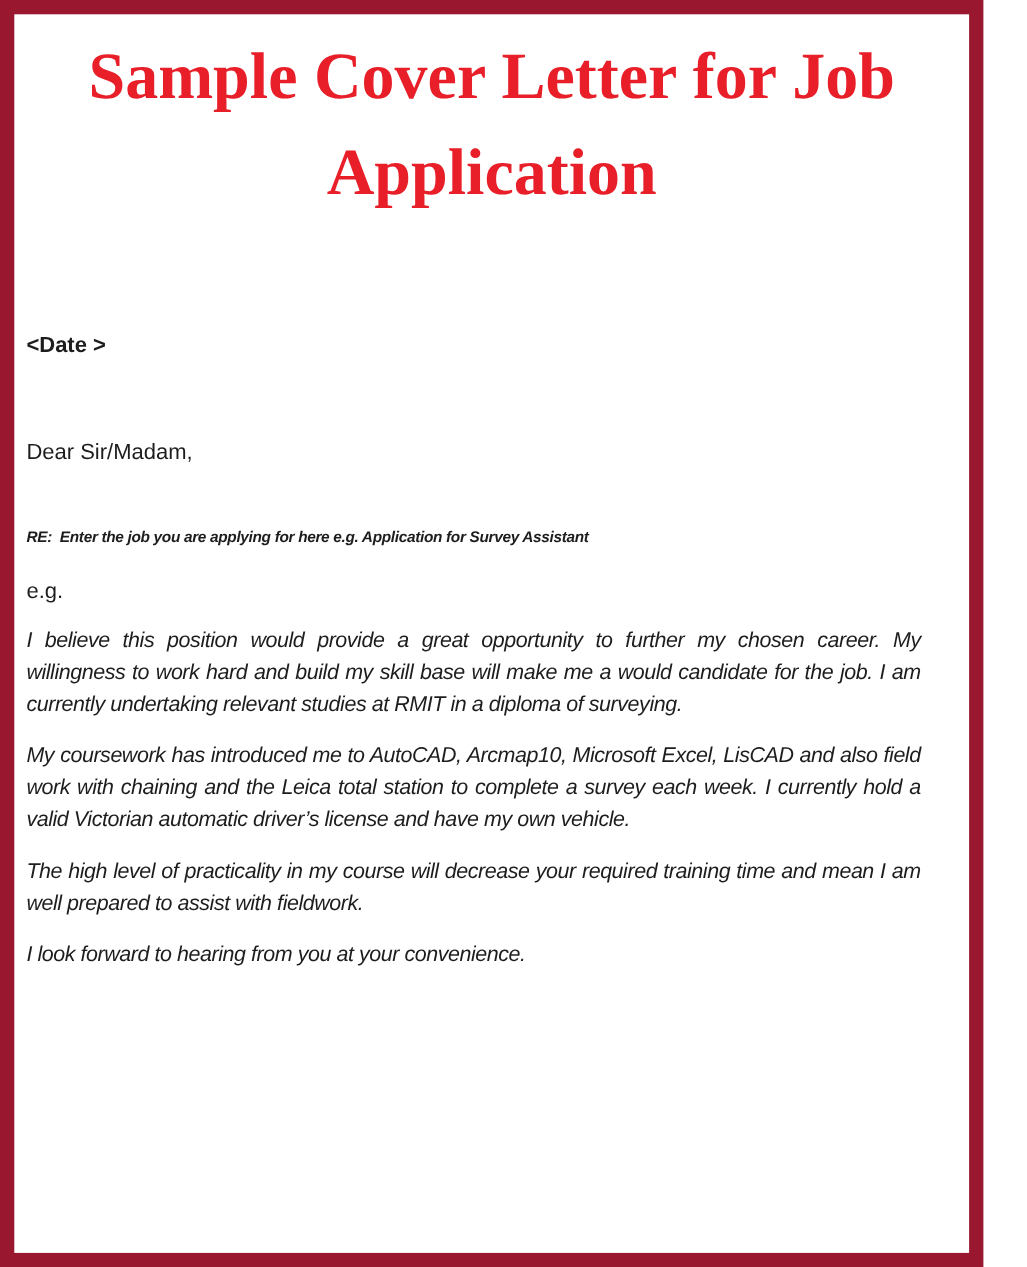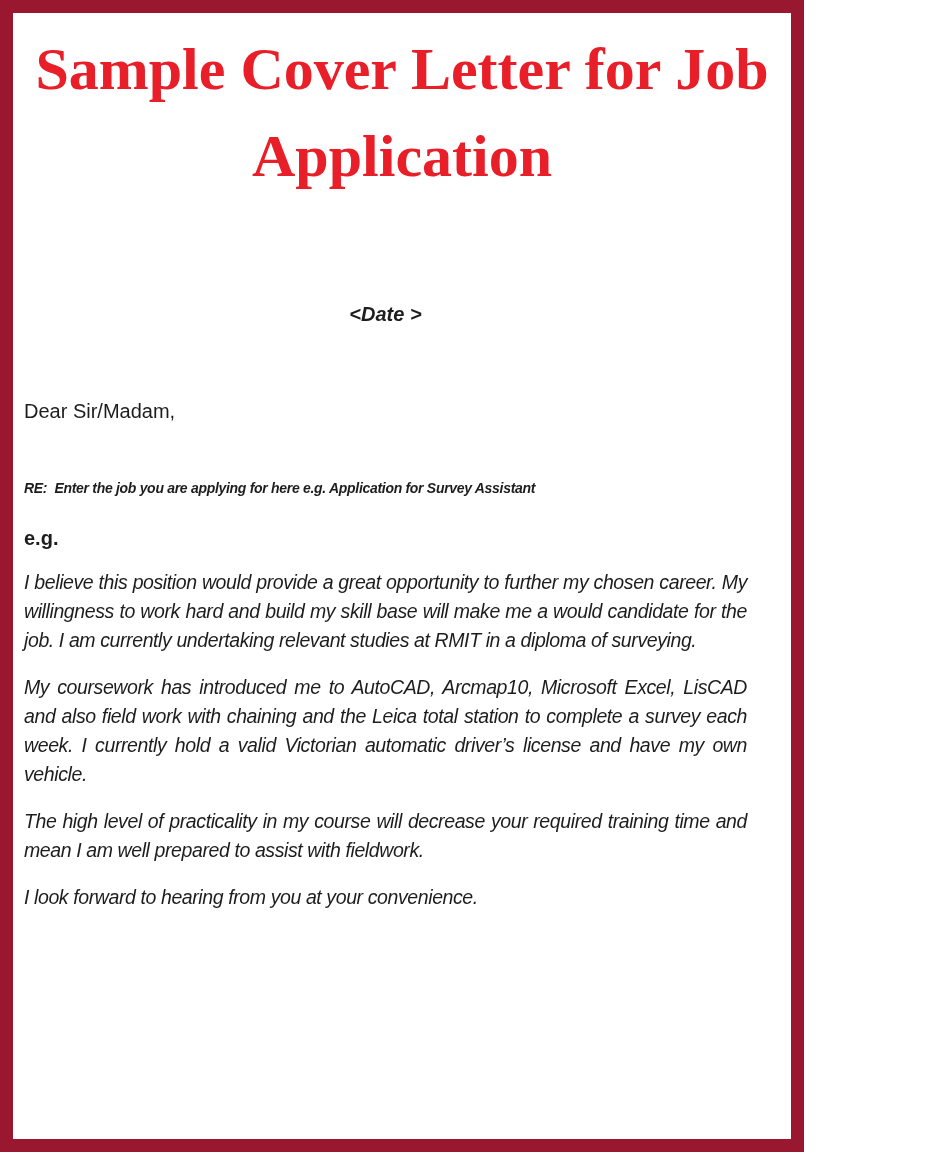--- a/index.html
+++ b/index.html
@@ -4,21 +4,21 @@
 <style>
   :root {
     --border-color: #9A1730;
     --title-color: #E81E28;
     --text-color: #1D1D1D;
     --page-bg: #FFFFFF;
   }
   * { box-sizing: border-box; }
   html, body { margin: 0; padding: 0; background: #ffffff; }
   .page {
-    width: 804px;
+    width: 894px;
     height: 1152px;
     background: var(--page-bg);
     border: 13px solid var(--border-color);
     overflow: hidden;
     font-family: "Liberation Sans", sans-serif;
     color: var(--text-color);
   }
   .title {
     margin: 0;
     padding-top: 13px;
@@ -32,35 +32,33 @@
   .title .title-line { display: block; }
   .content {
     padding: 0 44px 0 11px;
     font-size: 20px;
     line-height: 24px;
   }
   .content p { margin: 0; }
   .date {
     margin-top: 102px !important;
     font-weight: bold;
-    font-style: italic;
-    text-align: center;
   }
   .salutation { margin-top: 73px !important; }
   .re-line {
     margin-top: 53px !important;
     font-weight: bold;
     font-size: 14px;
     letter-spacing: -0.3px;
     white-space: pre-wrap;
     font-style: italic;
   }
   .eg {
     margin-top: 26px !important;
-    font-weight: bold;
+    font-weight: normal;
   }
   .para {
     font-style: italic;
     text-align: justify;
     font-size: 19.5px;
     line-height: 29px;
     letter-spacing: -0.4px;
     margin-top: 18px !important;
   }
   .para.first { margin-top: 21px !important; }

